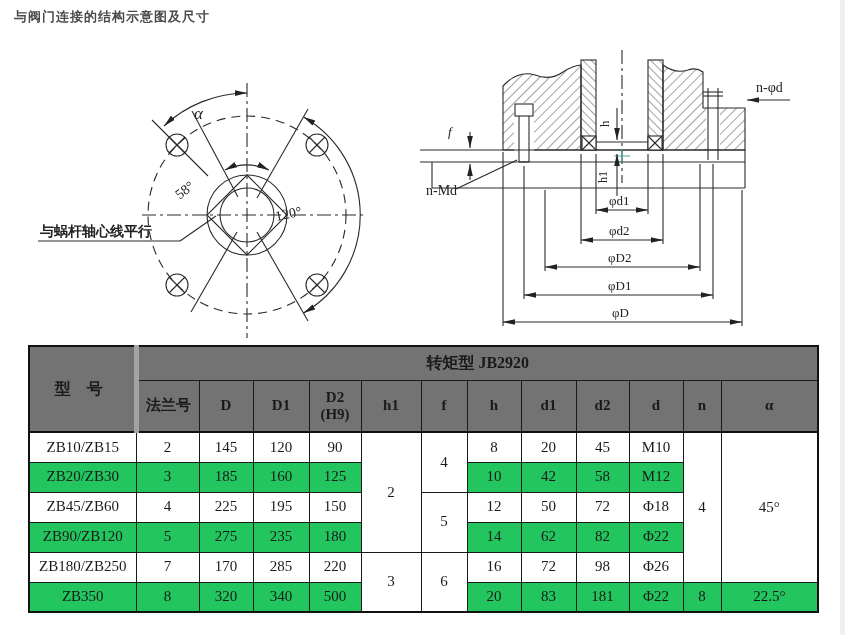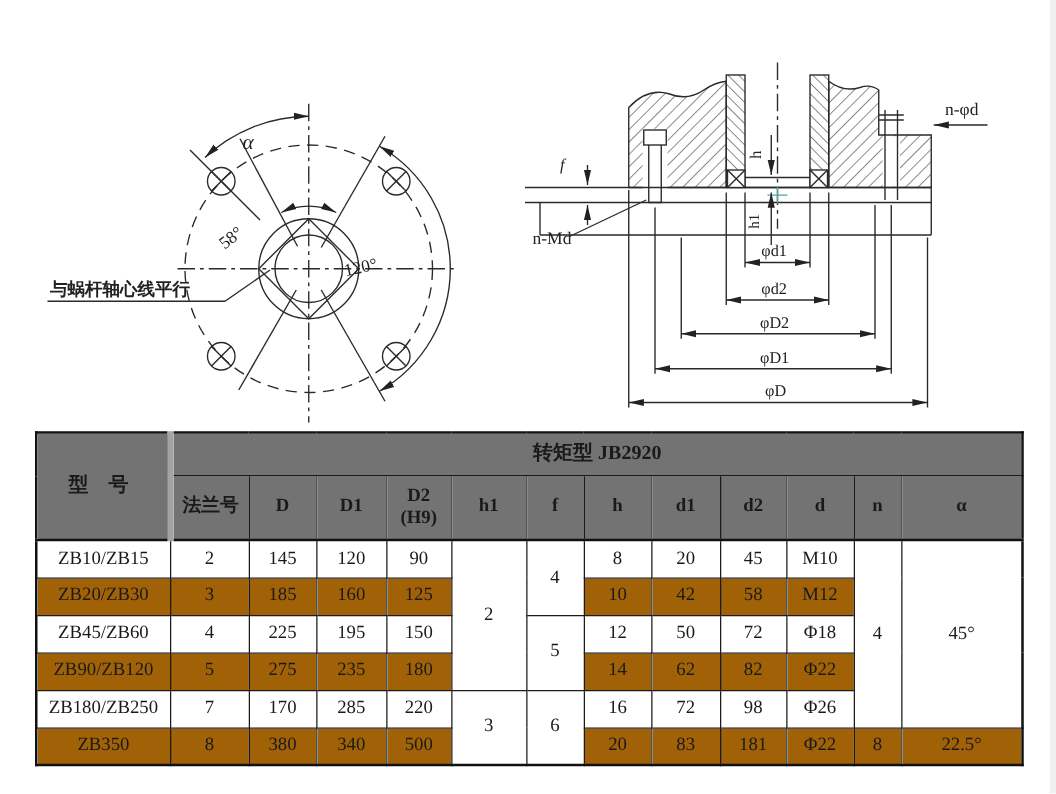--- a/index.html
+++ b/index.html
@@ -15,26 +15,27 @@
   .dimtable{position:absolute;left:28px;top:345px;border-collapse:collapse;table-layout:fixed;
         width:790px;border:2px solid #111;}
   .dimtable th,.dimtable td{border:1px solid #1a1a1a;text-align:center;vertical-align:middle;
         padding:0;font-size:15px;line-height:1.15;overflow:hidden;}
   .dimtable thead th{background:#737373;font-weight:bold;white-space:pre-line;}
   .dimtable .hr1 th{height:33px;font-size:16px;}
   .dimtable .hr2 th{height:50px;}
   .dimtable thead{border-bottom:2px solid #111;}
   .dimtable th.model-h{border-right:5px solid #a3a3a3;letter-spacing:6px;}
   .dimtable tbody tr{height:30px;}
-  .dimtable td.g{background:#a16207;}
+  .dimtable td.g{background:#22c55e;}
 </style>
 </head>
 <body>
 
 <div class="page">
+  <div class="page-title">与阀门连接的结构示意图及尺寸</div>
 
   <svg class="front-view" width="350" height="290" viewBox="0 0 350 290">
     <defs>
       <marker id="ar" orient="auto" markerWidth="12" markerHeight="8" refX="11" refY="3">
         <path d="M11,3 L0,0.4 L0,5.6 Z" fill="#222"></path>
       </marker>
       <marker id="ars" orient="auto-start-reverse" markerWidth="12" markerHeight="8" refX="11" refY="3">
         <path d="M11,3 L0,0.4 L0,5.6 Z" fill="#222"></path>
       </marker>
     </defs>
@@ -285,21 +286,21 @@
         <td rowspan="2">3</td>
         <td rowspan="2">6</td>
         <td>16</td>
         <td>72</td>
         <td>98</td>
         <td>Φ26</td>
       </tr>
       <tr>
         <td class="g">ZB350</td>
         <td class="g">8</td>
-        <td class="g">380</td>
+        <td class="g">320</td>
         <td class="g">340</td>
         <td class="g">500</td>
         <td class="g">20</td>
         <td class="g">83</td>
         <td class="g">181</td>
         <td class="g">Φ22</td>
         <td class="g">8</td>
         <td class="g">22.5°</td>
       </tr>
     </tbody>

